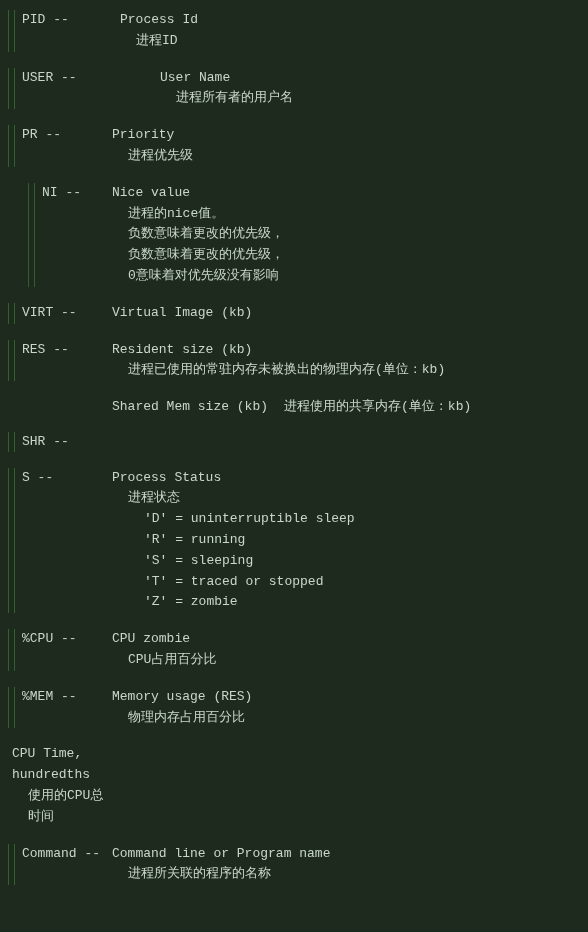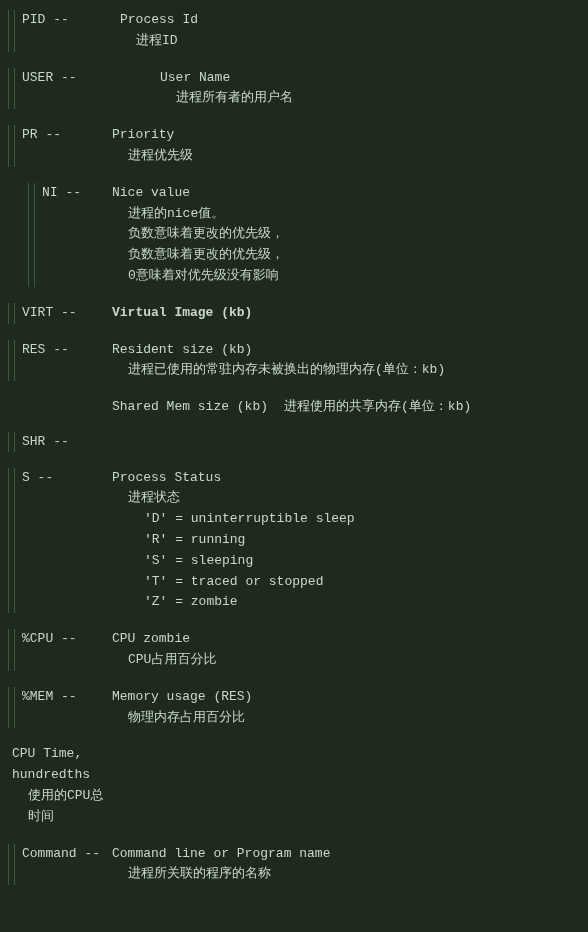--- a/index.html
+++ b/index.html
@@ -79,21 +79,21 @@
       </div>
     </div>
     <div style="display: grid; grid-template-columns: 100px 1fr; margin-bottom: 16px;">
       <div style="display: flex; align-items: flex-start; padding-top: 0px; position: relative;">
         <div style="position: absolute; left: 0px; top: 0px; bottom: 0px; display: flex; gap: 5px;">
           <div style="width: 1px; background: rgb(58, 90, 58); min-height: 100%;"></div>
           <div style="width: 1px; background: rgb(58, 90, 58); min-height: 100%;"></div>
         </div>
         <span style="font-family: &quot;Courier New&quot;, monospace; font-size: 13px; color: rgb(200, 216, 200); padding-left: 14px; white-space: nowrap;">VIRT  --</span>
       </div>
-      <div style="display: flex; flex-direction: column; padding-left: 4px; font-weight: bold;">
+      <div style="display: flex; flex-direction: column; padding-left: 4px;">
         <div style="font-family: &quot;Courier New&quot;, monospace; font-size: 13px; color: rgb(200, 216, 200); line-height: 1.6;">Virtual Image (kb)</div>
       </div>
     </div>
     <div style="display: grid; grid-template-columns: 100px 1fr; margin-bottom: 16px;">
       <div style="display: flex; align-items: flex-start; padding-top: 0px; position: relative;">
         <div style="position: absolute; left: 0px; top: 0px; bottom: 0px; display: flex; gap: 5px;">
           <div style="width: 1px; background: rgb(58, 90, 58); min-height: 100%;"></div>
           <div style="width: 1px; background: rgb(58, 90, 58); min-height: 100%;"></div>
         </div>
         <span style="font-family: &quot;Courier New&quot;, monospace; font-size: 13px; color: rgb(200, 216, 200); padding-left: 14px; white-space: nowrap;">RES  --</span>

